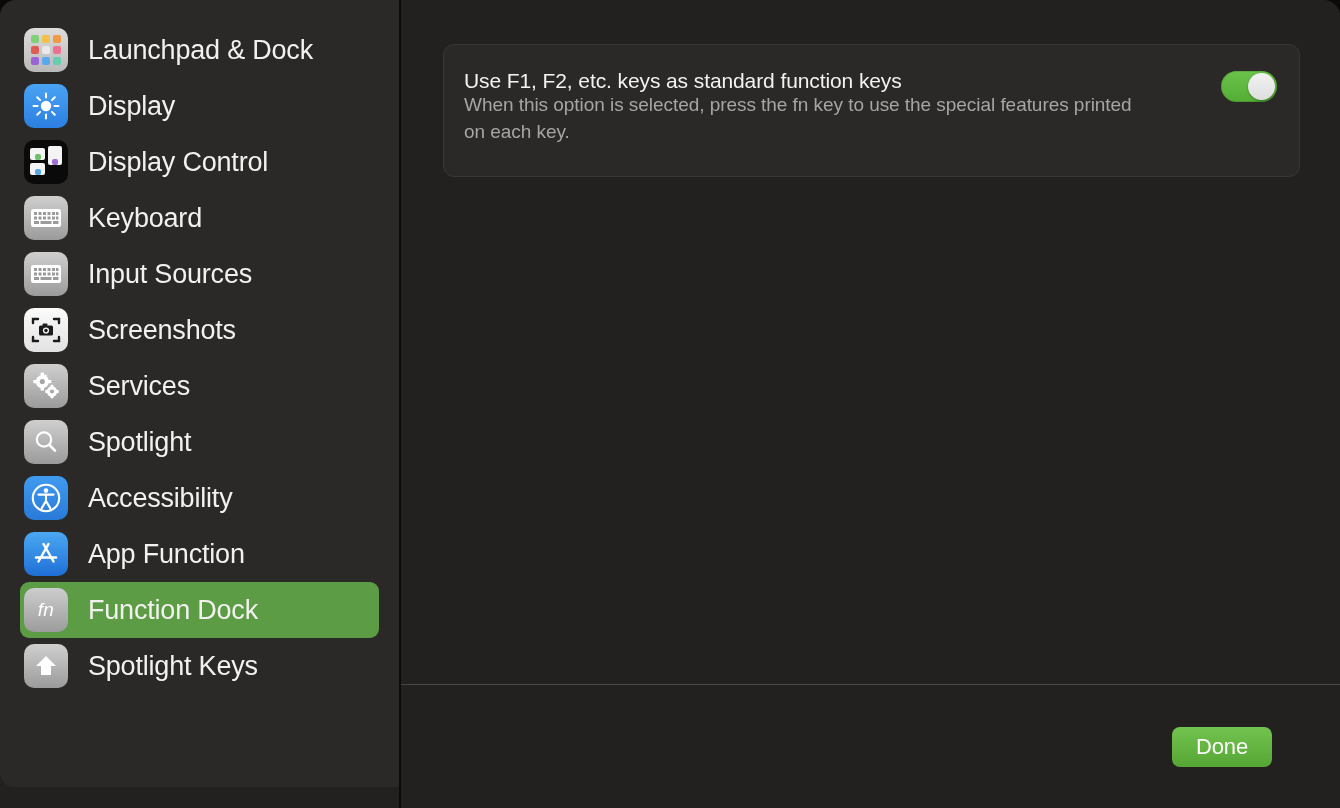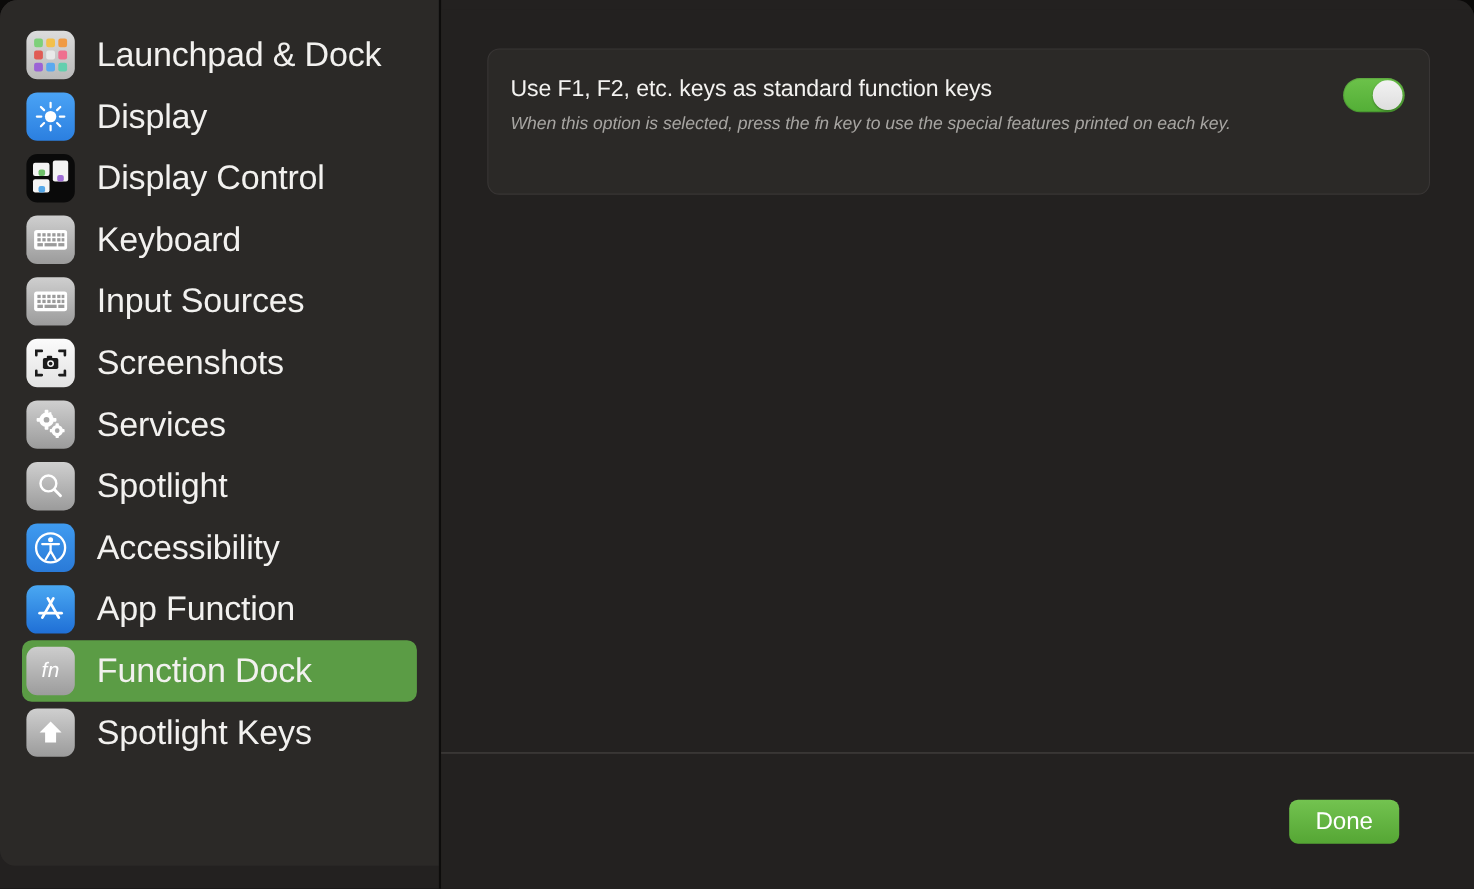--- a/index.html
+++ b/index.html
@@ -53,21 +53,21 @@
     padding-left: 4px;
     border-radius: 9px;
     cursor: default;
   }
   .sb-item.selected {
     background: #5b9c45;
   }
 
   .sb-label {
     margin-left: 20px;
-    font-size: 31px;
+    font-size: 27px;
     color: #f2f1ef;
     letter-spacing: -0.2px;
     white-space: nowrap;
   }
 
   
   .ic {
     width: 44px; height: 44px;
     border-radius: 10px;
     flex: 0 0 44px;
@@ -129,27 +129,25 @@
   }
 
   .card-title {
     font-size: 21px;
     color: #f3f2f0;
     letter-spacing: -0.1px;
     line-height: 1.1;
   }
 
   .card-sub {
-    margin-top: 10px;
-    font-size: 16px;
+    font-size: 19px;
     line-height: 1.42;
     color: #a7a5a2;
     max-width: 690px;
     letter-spacing: -0.05px;
-    font-style: italic;
   }
 
   .toggle {
     position: absolute;
     right: 22px; top: 26px;
     width: 56px; height: 31px;
     border-radius: 16px;
     background: linear-gradient(180deg,#6cc24a,#53ae36);
     box-shadow: inset 0 0 0 1px rgba(0,0,0,.12);
     cursor: pointer;

